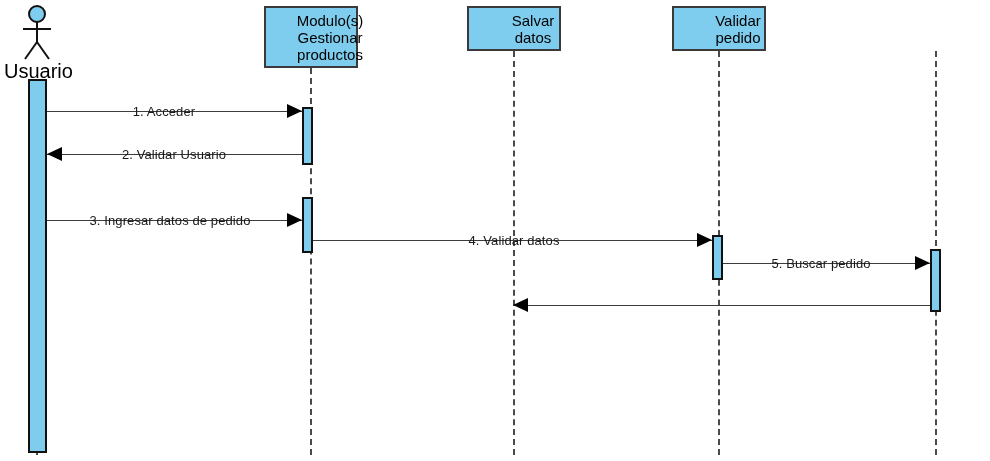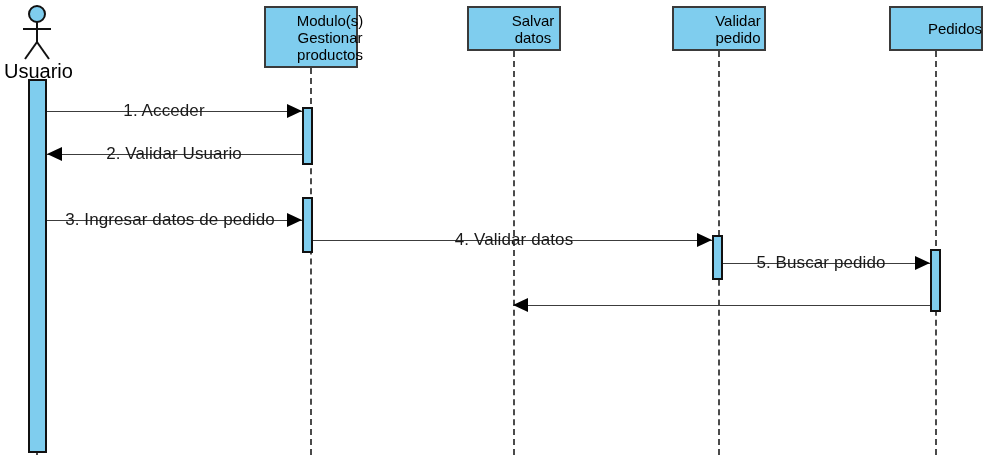--- a/index.html
+++ b/index.html
@@ -24,21 +24,21 @@
   
   .activation{position:absolute;box-sizing:border-box;
     background:#7FCDEE;border:2px solid #111;}
 
   
   .msg-line{position:absolute;height:0;border-top:1.3px solid #3c3c3c;}
   .arrow-head{position:absolute;width:0;height:0;
     border-top:7px solid transparent;border-bottom:7px solid transparent;}
   .arrow-right{border-left:15px solid #000;}
   .arrow-left{border-right:15px solid #000;}
-  .msg-label{position:absolute;font-size:17px;color:#1a1a1a;
+  .msg-label{position:absolute;font-size:13px;color:#1a1a1a;
     white-space:nowrap;transform:translate(-50%,-50%);
     letter-spacing:0.1px;}
 </style>
 </head>
 <body>
 
 <div id="canvas">
     <div class="lifeline" style="left: 36px; top: 79px; height: 376px; border-left-color: rgb(74, 74, 74);"></div>
     <div class="lifeline" style="left: 310px; top: 68px; height: 387px; border-left-color: rgb(74, 74, 74);"></div>
     <div class="lifeline" style="left: 513px; top: 51px; height: 404px; border-left-color: rgb(74, 74, 74);"></div>
@@ -58,23 +58,20 @@
       <span>productos</span>
     </div>
     <div class="participant" style="left: 467px; top: 6px; width: 94px; height: 45px; background: rgb(127, 205, 238); border-color: rgb(58, 58, 58);">
       <span>Salvar</span>
       <span>datos</span>
     </div>
     <div class="participant" style="left: 672px; top: 6px; width: 94px; height: 45px; background: rgb(127, 205, 238); border-color: rgb(58, 58, 58);">
       <span>Validar</span>
       <span>pedido</span>
     </div>
-    <div class="participant" style="left: 889px; top: 6px; width: 94px; height: 45px; background: rgb(127, 205, 238); border-color: rgb(58, 58, 58);">
-      <span>Pedidos</span>
-    </div>
     <div class="activation" style="left: 28px; top: 79px; width: 19px; height: 374px; background: rgb(127, 205, 238); border-color: rgb(17, 17, 17);"></div>
     <div class="activation" style="left: 302px; top: 107px; width: 11px; height: 58px; background: rgb(127, 205, 238); border-color: rgb(17, 17, 17);"></div>
     <div class="activation" style="left: 302px; top: 197px; width: 11px; height: 56px; background: rgb(127, 205, 238); border-color: rgb(17, 17, 17);"></div>
     <div class="activation" style="left: 712px; top: 235px; width: 11px; height: 45px; background: rgb(127, 205, 238); border-color: rgb(17, 17, 17);"></div>
     <div class="activation" style="left: 930px; top: 249px; width: 11px; height: 63px; background: rgb(127, 205, 238); border-color: rgb(17, 17, 17);"></div>
     <div class="msg-line" style="left: 47px; top: 111px; width: 255px; border-top-color: rgb(60, 60, 60);"></div>
     <div class="arrow-head arrow-right" style="top: 104px; left: 287px;"></div>
     <div class="msg-label" style="left: 164px; top: 111px;">1. Acceder</div>
     <div class="msg-line" style="left: 47px; top: 154px; width: 255px; border-top-color: rgb(60, 60, 60);"></div>
     <div class="arrow-head arrow-left" style="top: 147px; left: 47px;"></div>

